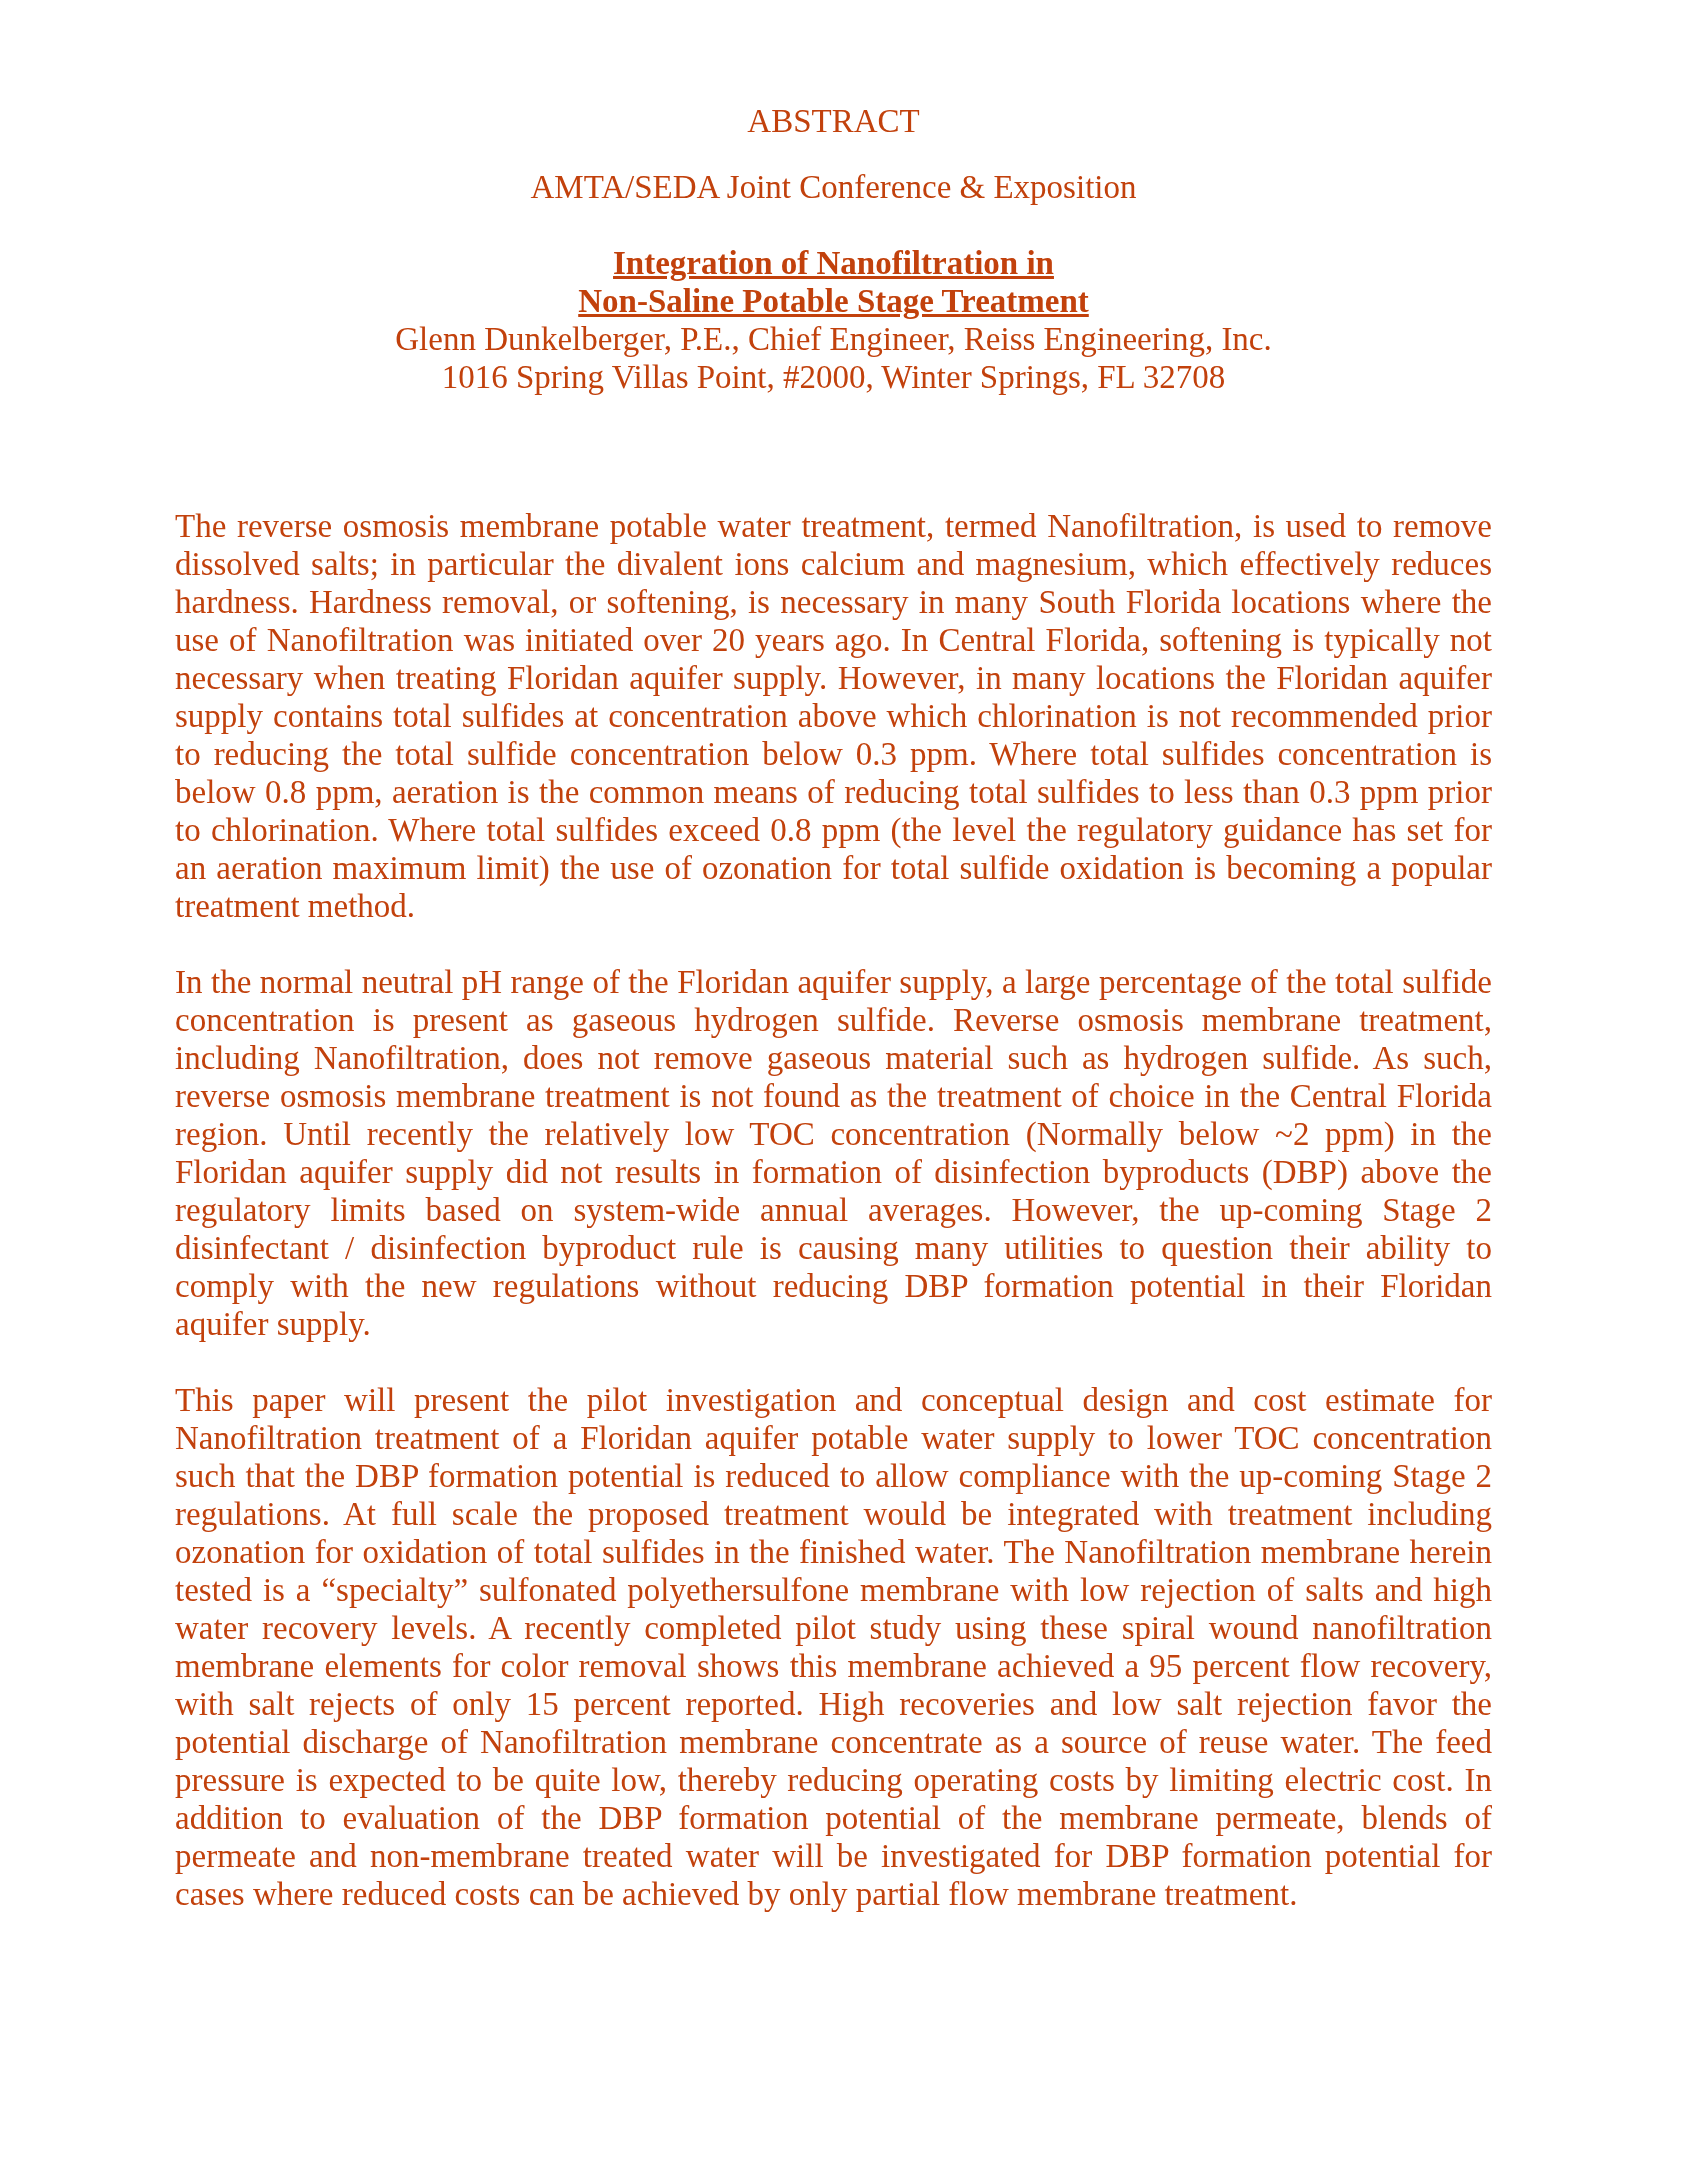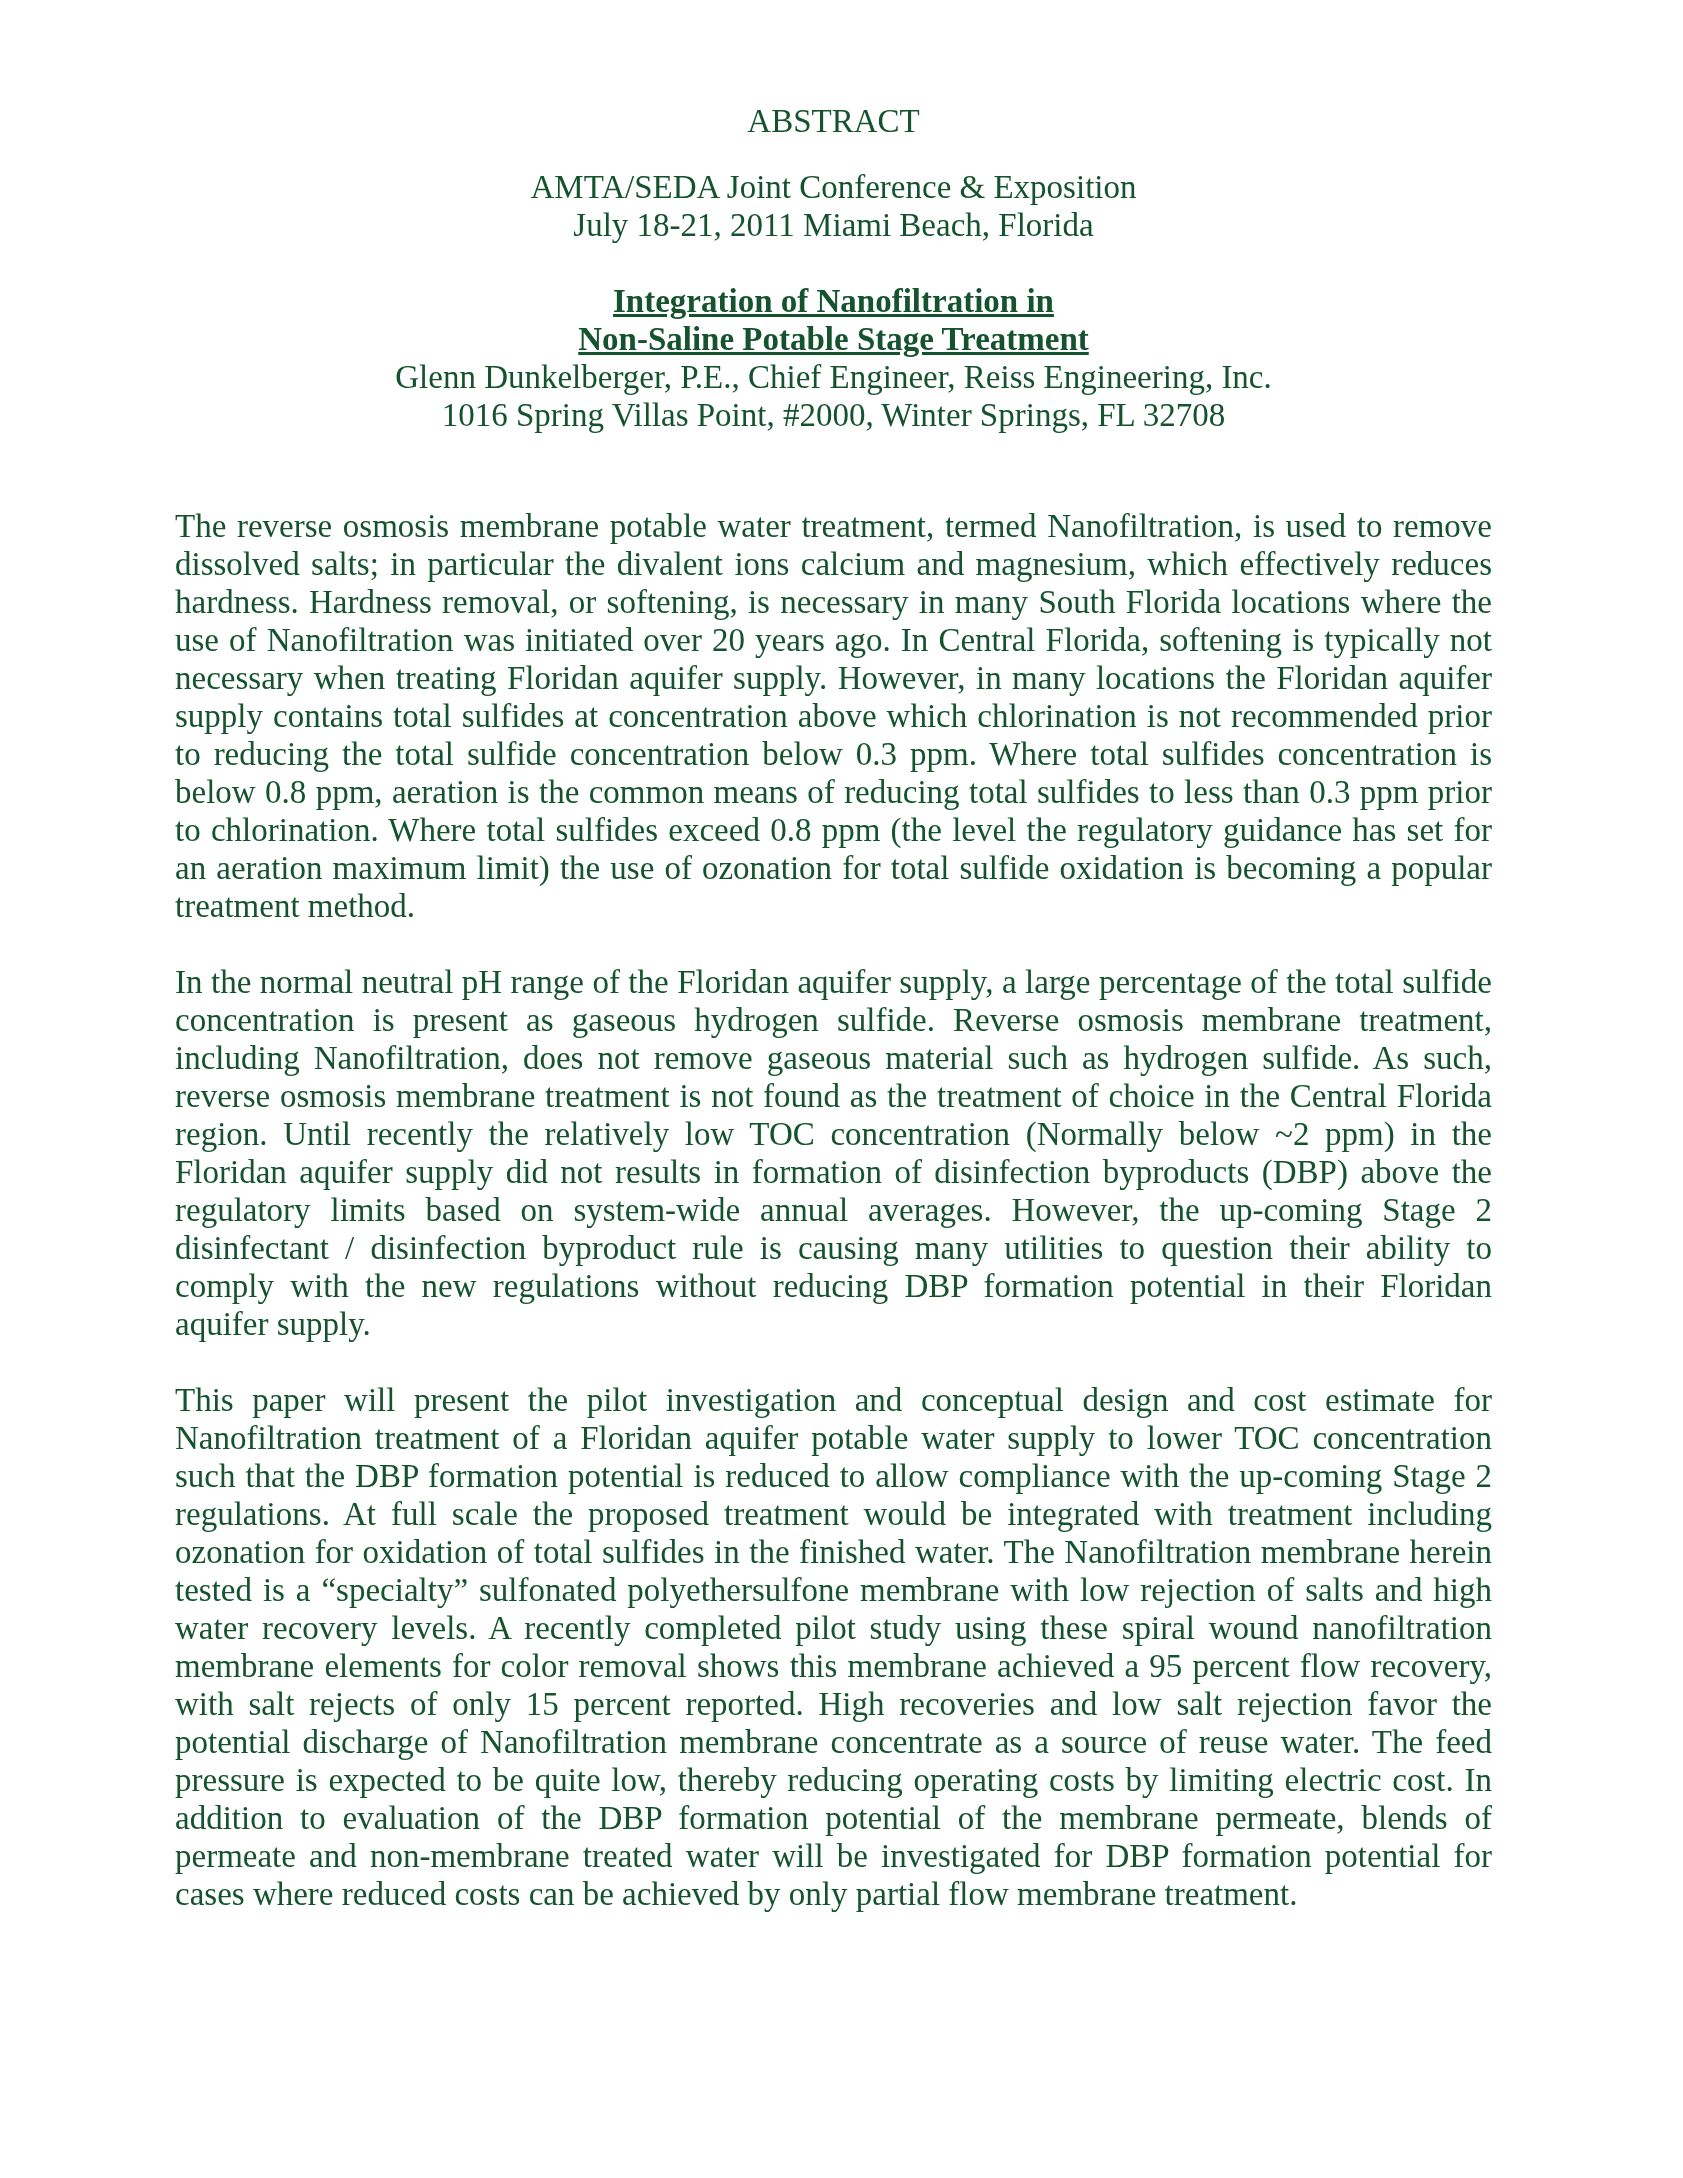--- a/index.html
+++ b/index.html
@@ -5,21 +5,21 @@
   html, body {
     margin: 0;
     padding: 0;
     background: #ffffff;
   }
   .page {
     position: relative;
     width: 1683px;
     height: 2178px;
     background: #ffffff;
-    color: #14532d;
+    color: #c2410c;
     font-family: "Liberation Serif", "DejaVu Serif", serif;
     overflow: hidden;
   }
   .header {
     position: absolute;
     top: 102px;
     left: 175px;
     width: 1317px;
     text-align: center;
     font-size: 33px;
@@ -43,21 +43,20 @@
 </style>
 </head>
 <body>
 
 <div class="page">
 
   <div class="header">
     <div>ABSTRACT</div>
     <div class="spacer-sm"></div>
     <div>AMTA/SEDA Joint Conference &amp; Exposition</div>
-    <div>July 18-21, 2011 Miami Beach, Florida</div>
     <div class="spacer-md"></div>
     <div class="bold">Integration of Nanofiltration in</div>
     <div class="bold">Non-Saline Potable Stage Treatment</div>
     <div>Glenn Dunkelberger, P.E., Chief Engineer, Reiss Engineering, Inc.</div>
     <div>1016 Spring Villas Point, #2000, Winter Springs, FL  32708</div>
   </div>
 
   <div class="body-text">
     <p>The reverse osmosis membrane potable water treatment, termed Nanofiltration, is used to remove dissolved salts; in particular the divalent ions calcium and magnesium, which effectively reduces hardness.  Hardness removal, or softening, is necessary in many South Florida locations where the use of Nanofiltration was initiated over 20 years ago.  In Central Florida, softening is typically not necessary when treating Floridan aquifer supply.  However, in many locations the Floridan aquifer supply contains total sulfides at concentration above which chlorination is not recommended prior to reducing the total sulfide concentration below 0.3 ppm.  Where total sulfides concentration is below 0.8 ppm, aeration is the common means of reducing total sulfides to less than 0.3 ppm prior to chlorination.  Where total sulfides exceed 0.8 ppm (the level the regulatory guidance has set for an aeration maximum limit) the use of ozonation for total sulfide oxidation is becoming a popular treatment method.</p>
     <p>In the normal neutral pH range of the Floridan aquifer supply, a large percentage of the total sulfide concentration is present as gaseous hydrogen sulfide.  Reverse osmosis membrane treatment, including Nanofiltration, does not remove gaseous material such as hydrogen sulfide.  As such, reverse osmosis membrane treatment is not found as the treatment of choice in the Central Florida region.  Until recently the relatively low TOC concentration (Normally below ~2 ppm) in the Floridan aquifer supply did not results in formation of disinfection byproducts (DBP) above the regulatory limits based on system-wide annual averages.  However, the up-coming Stage 2 disinfectant / disinfection byproduct rule is causing many utilities to question their ability to comply with the new regulations without reducing DBP formation potential in their Floridan aquifer supply.</p>

